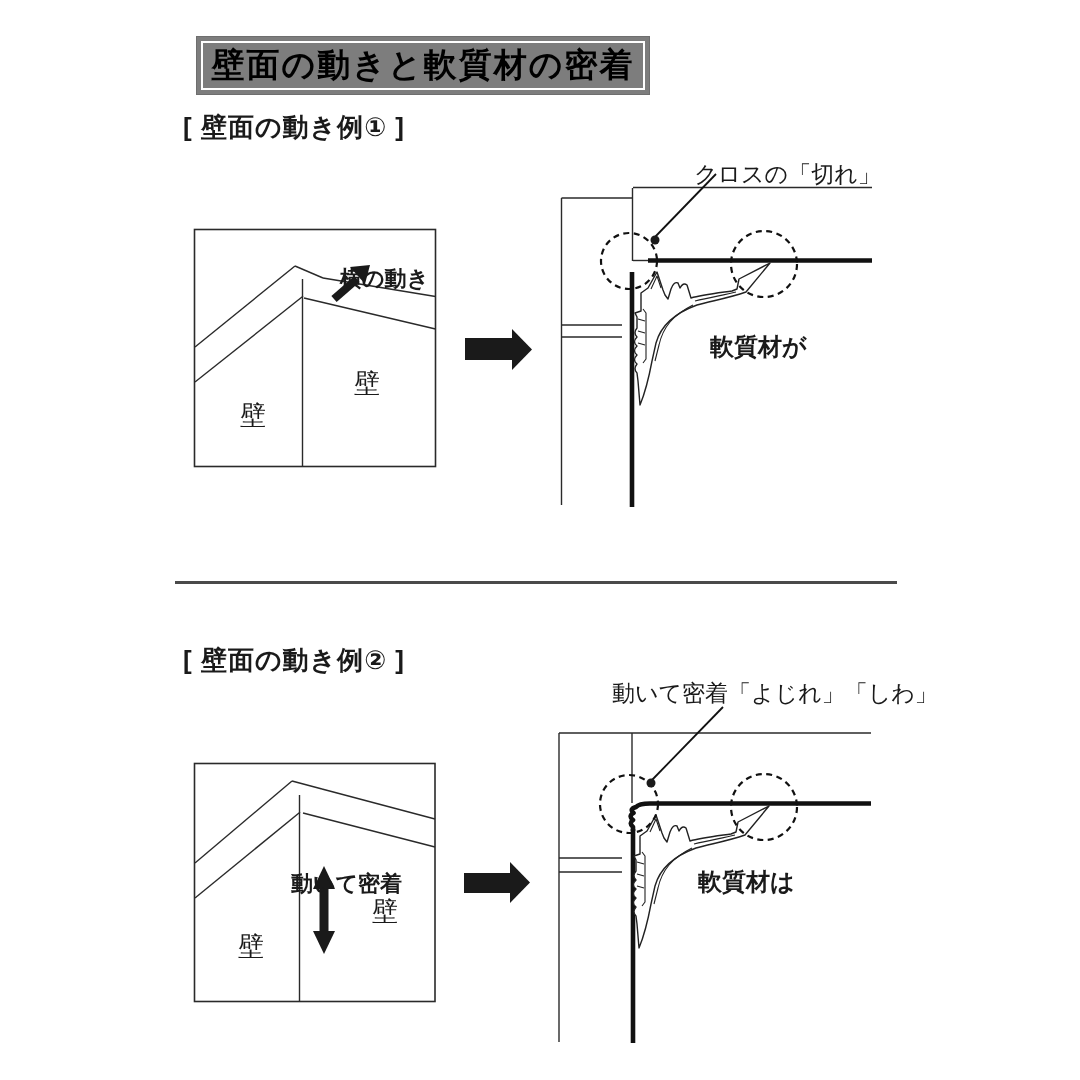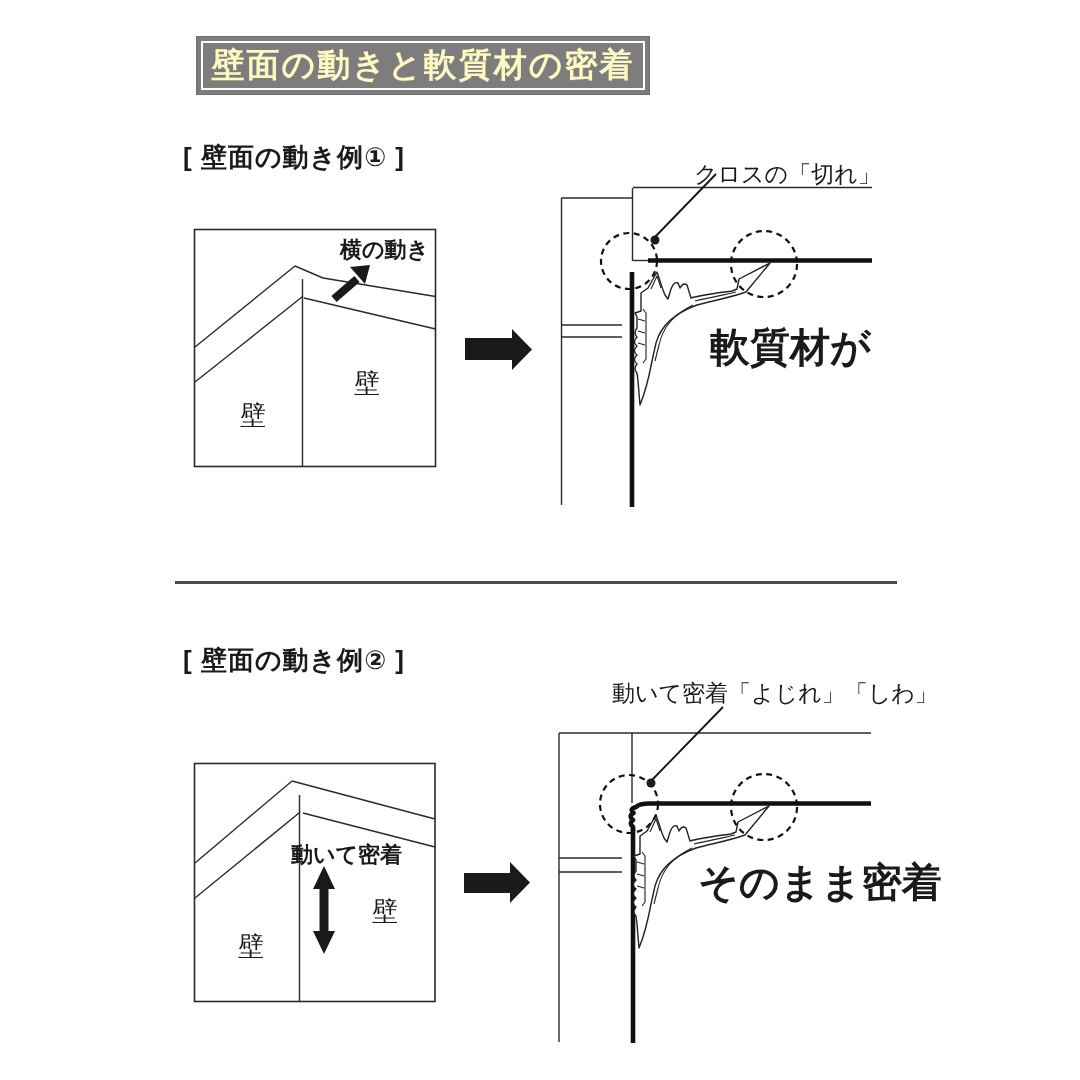--- a/index.html
+++ b/index.html
@@ -11,63 +11,63 @@
   .abs{position:absolute;}
   #title-banner{
     left:196px;top:36px;width:452px;height:57px;
     background:#7d7d7d;
     border:1px solid #6e6e6e;
     box-shadow:inset 0 0 0 4px #7d7d7d, inset 0 0 0 6px #ffffff;
     display:flex;align-items:center;justify-content:center;
     z-index:3;
   }
   #title-banner .title-text{
-    color:#fef9c3;font-size:33px;font-weight:bold;letter-spacing:2px;white-space:nowrap;
+    color:#000000;font-size:33px;font-weight:bold;letter-spacing:2px;white-space:nowrap;
   }
   .section-label{font-size:26px;font-weight:600;letter-spacing:1px;white-space:nowrap;z-index:3;}
-  .movement-label{font-size:22px;font-weight:600;white-space:nowrap;z-index:3;}
+  .movement-label{font-size:22px;font-weight:600;white-space:nowrap;z-index:3;margin-top:29px;}
   .wall-label{font-size:26px;font-weight:500;z-index:3;}
   .callout-label{font-size:23px;font-weight:500;white-space:nowrap;z-index:3;}
-  .result-text{font-size:40px;font-weight:bold;line-height:34px;white-space:nowrap;z-index:3;}
+  .result-text{font-size:24px;font-weight:bold;line-height:34px;white-space:nowrap;z-index:3;}
   #divider{left:175px;top:581px;width:722px;height:3px;background:#4a4a4a;z-index:2;}
   #artwork{left:0;top:0;width:1080px;height:1080px;z-index:1;}
   .thin{stroke:#2a2a2a;stroke-width:1.4;fill:none;}
   .box{stroke:#2a2a2a;stroke-width:1.6;fill:none;}
   .thick{stroke:#111111;stroke-width:4.6;fill:none;}
   .dashed{stroke:#111111;stroke-width:2.2;fill:none;stroke-dasharray:6 4.5;}
   .leader{stroke:#111111;stroke-width:1.8;fill:none;}
   .solidblk{fill:#1a1a1a;stroke:none;}
   .prof-outline{fill:#ffffff;stroke:#222222;stroke-width:1.4;stroke-linejoin:round;}
   .prof-inner{fill:none;stroke:#222222;stroke-width:1.1;stroke-linejoin:round;}
 </style>
 </head>
 <body>
 
 <div id="title-banner" class="abs">
   <span class="title-text">壁面の動きと軟質材の密着</span>
 </div>
 
-<span class="abs section-label" style="left:183px;top:110px;margin-top:30px;">[ 壁面の動き例① ]</span>
+<span class="abs section-label" style="left:183px;top:110px;">[ 壁面の動き例① ]</span>
 <span class="abs movement-label" style="left:340px;top:235px;">横の動き</span>
 <span class="abs wall-label" style="left:240px;top:398px;">壁</span>
 <span class="abs wall-label" style="left:354px;top:366px;">壁</span>
 <span class="abs callout-label" style="left:694px;top:159px;">クロスの「切れ」</span>
 <div class="abs result-text" style="left:710px;top:330px;">
   <div>軟質材が</div>
 </div>
 
 <div id="divider" class="abs"></div>
 
 <span class="abs section-label" style="left:183px;top:643px;">[ 壁面の動き例② ]</span>
 <span class="abs movement-label" style="left:291px;top:840px;">動いて密着</span>
 <span class="abs wall-label" style="left:238px;top:929px;">壁</span>
 <span class="abs wall-label" style="left:372px;top:894px;">壁</span>
 <span class="abs callout-label" style="left:612px;top:678px;">動いて密着「よじれ」「しわ」</span>
 <div class="abs result-text" style="left:698px;top:865px;">
-  <div>そのまま密着</div>
+  <div>軟質材は</div>
 </div>
 
 <svg id="artwork" class="abs" viewBox="0 0 1080 1080">
   <defs>
 
     <g id="soft-profile">
       <path class="prof-outline" d="
         M 7,144
         L 5,120 L 4,112
         Q 0,108 4,103  Q -1,99 4,94  Q -1,90 4,85  Q -1,81 4,76  Q 0,72 4,67

